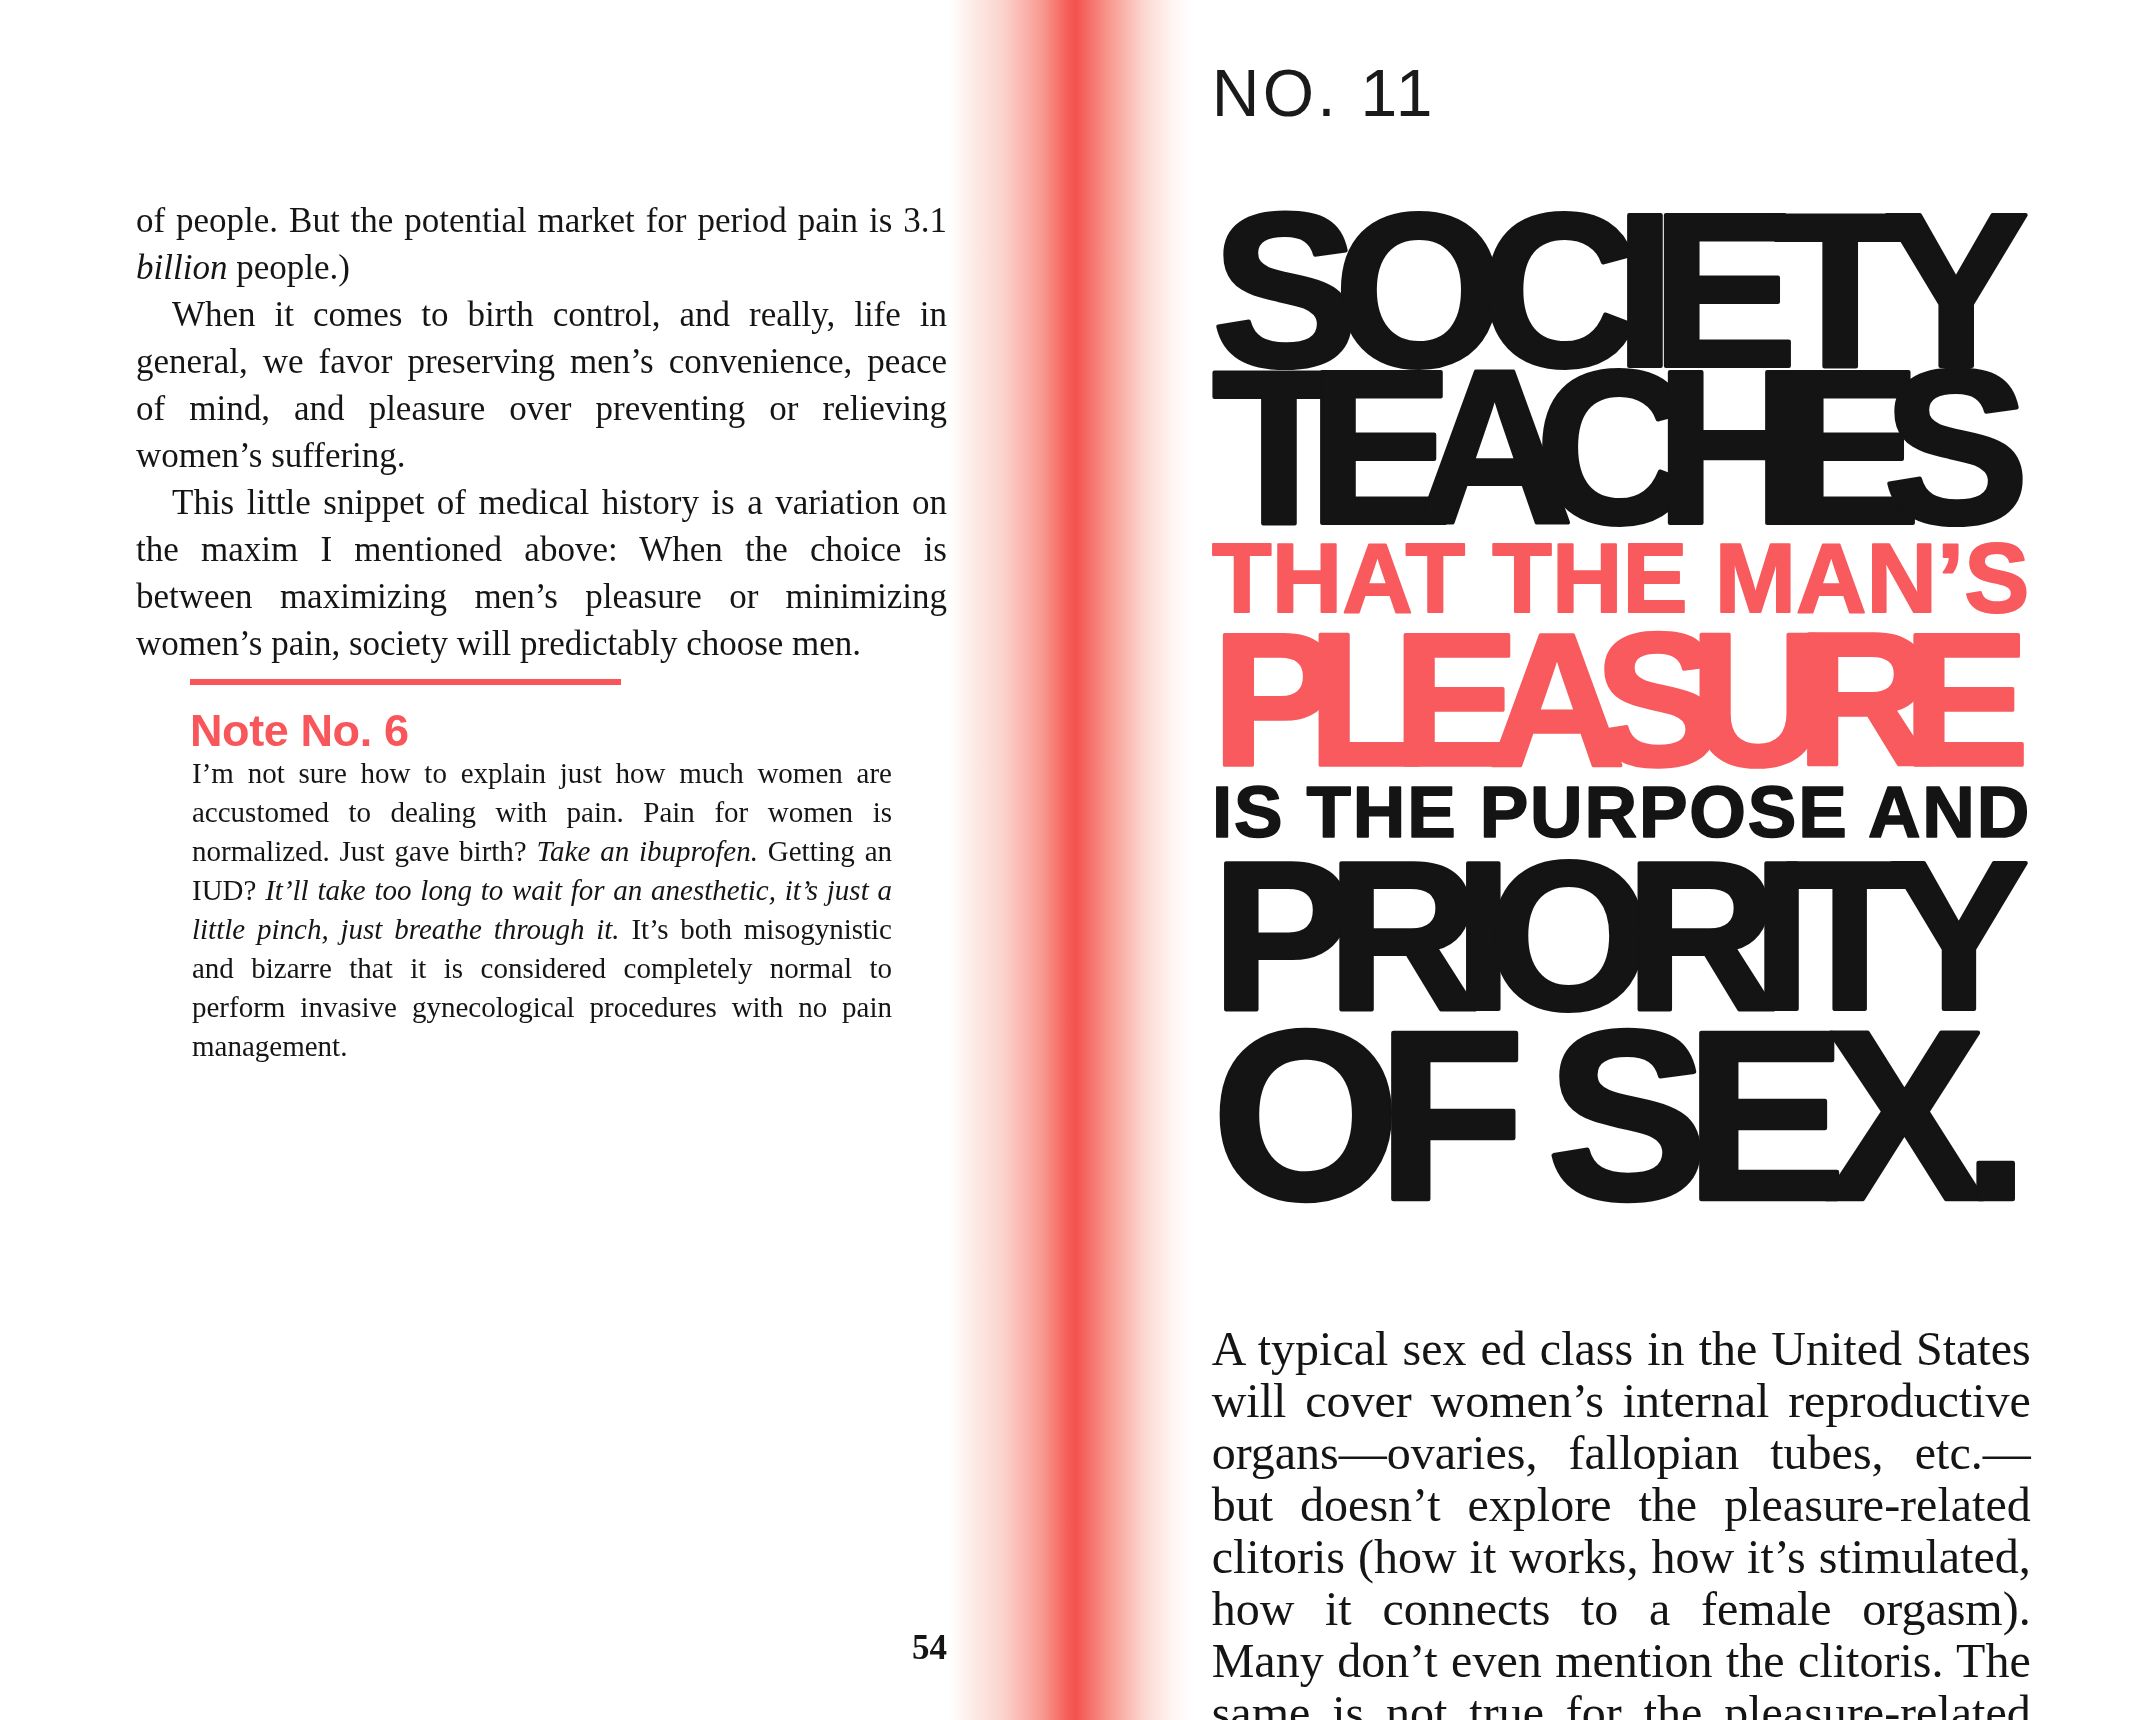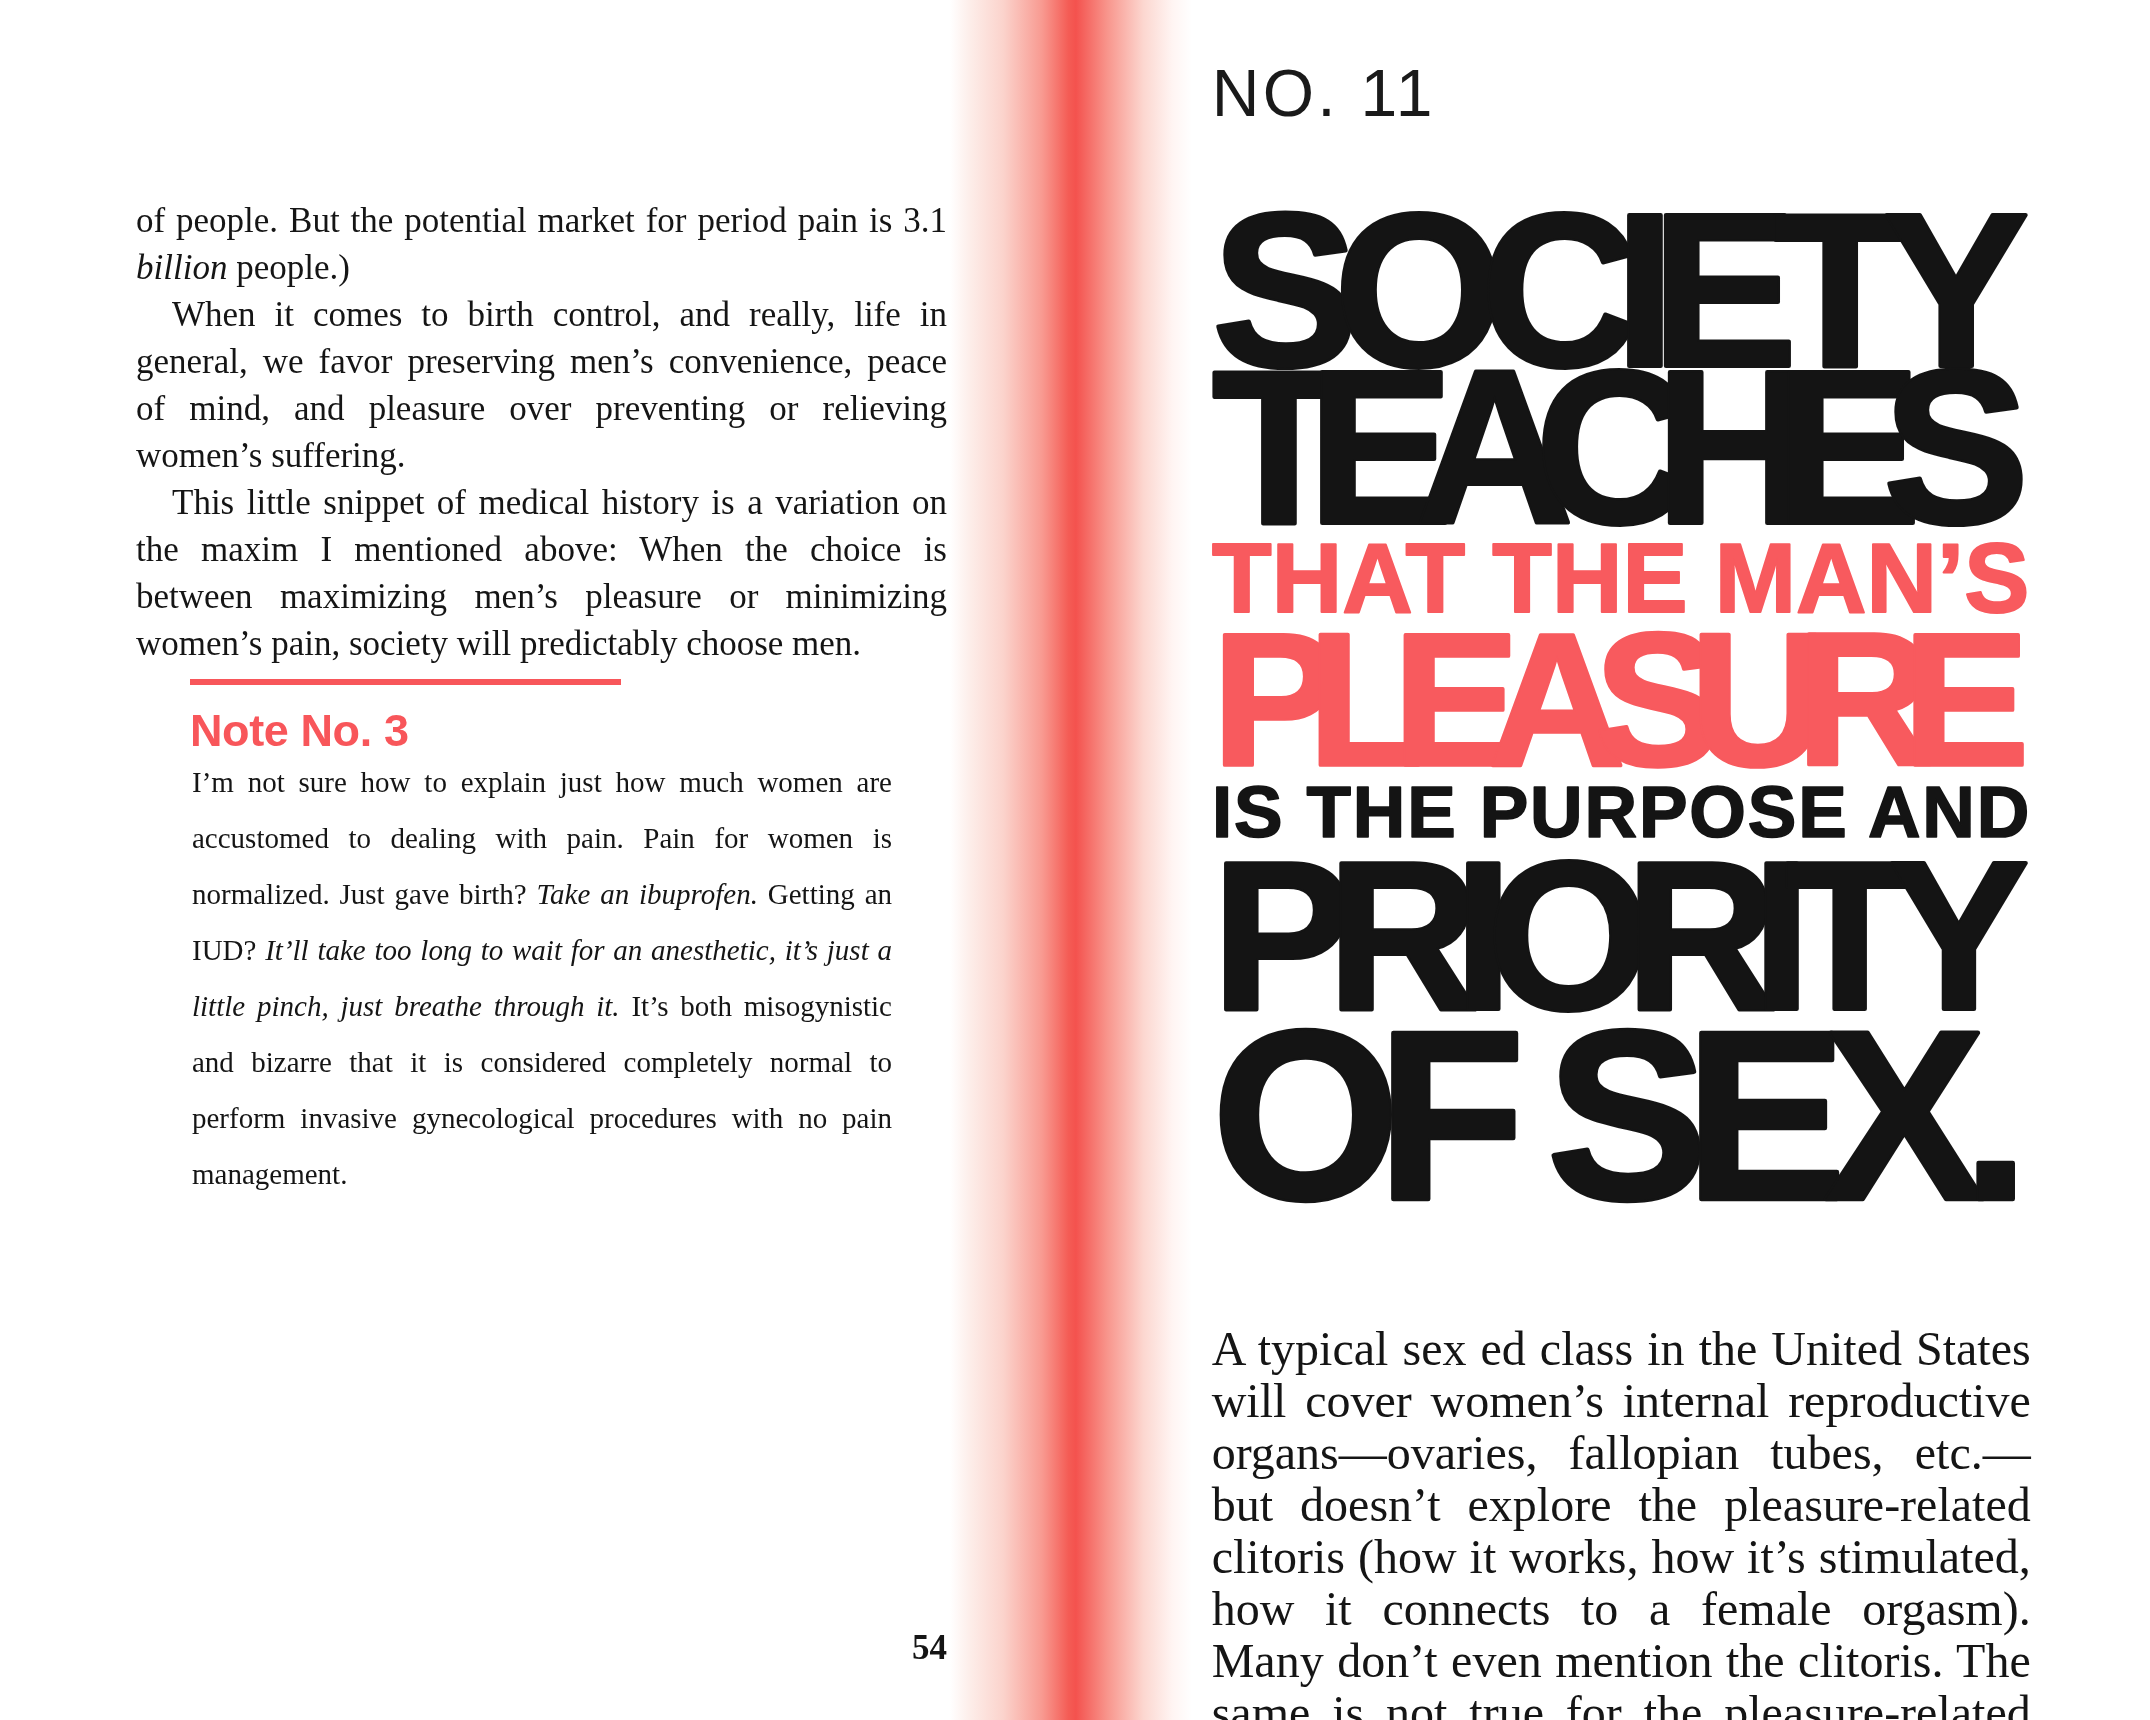--- a/index.html
+++ b/index.html
@@ -36,21 +36,21 @@
     background:#f8565a;
   }
   .note-heading{
     position:absolute;left:190px;top:705px;margin:0;
     font-family:"Liberation Sans", sans-serif;
     font-weight:bold;font-size:45px;letter-spacing:-0.4px;
     color:#f8565a;
   }
   .note-text{
     position:absolute;left:192px;top:754px;width:700px;margin:0;
-    font-size:29px;line-height:56px;text-align:justify;
+    font-size:29px;line-height:39px;text-align:justify;
   }
 
   .pagenum{
     position:absolute;text-align:right;
     font-family:"Liberation Serif", serif;
     font-weight:bold;font-size:35px;color:#151515;
   }
   .pagenum-left{left:136px;width:811px;top:1628px;}
   .pagenum-right{left:20.7px;width:819px;top:1628px;}
 
@@ -82,21 +82,21 @@
 <div class="spread">
 
   <section class="page page-left">
     <div class="body-text">
       <p class="para"><span>of people. But the potential market for period pain is 3.1 </span><em>billion</em><span> people.)</span></p>
       <p class="para indent"><span>When it comes to birth control, and really, life in general, we favor preserving men’s convenience, peace of mind, and pleasure over preventing or relieving women’s suffering.</span></p>
       <p class="para indent"><span>This little snippet of medical history is a variation on the maxim I mentioned above: When the choice is between maximizing men’s pleasure or minimizing women’s pain, society will predictably choose men.</span></p>
     </div>
 
     <div class="note-rule"></div>
-    <h3 class="note-heading">Note No. 3</h3>
+    <h3 class="note-heading">Note No. 6</h3>
     <p class="note-text"><span>I’m not sure how to explain just how much women are accustomed to dealing with pain. Pain for women is normalized. Just gave birth? </span><em>Take an ibuprofen.</em><span> Getting an IUD? </span><em>It’ll take too long to wait for an anesthetic, it’s just a little pinch, just breathe through it.</em><span> It’s both misogynistic and bizarre that it is considered completely normal to perform invasive gynecological procedures with no pain management.</span></p>
 
     <div class="pagenum pagenum-left">54</div>
   </section>
 
   <div class="gutter-glow"></div>
 
   <section class="page page-right">
     <div class="chapter-label">NO. 11</div>
 

